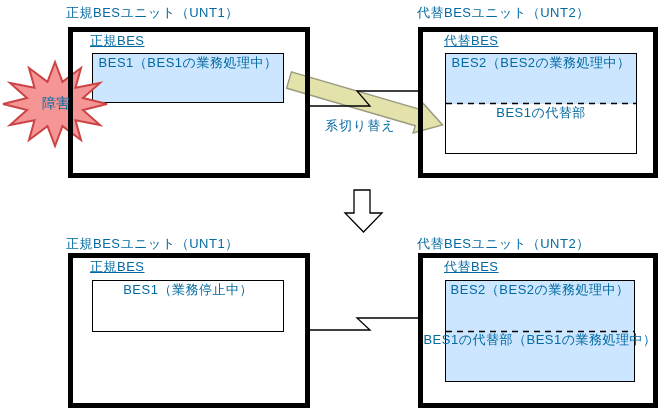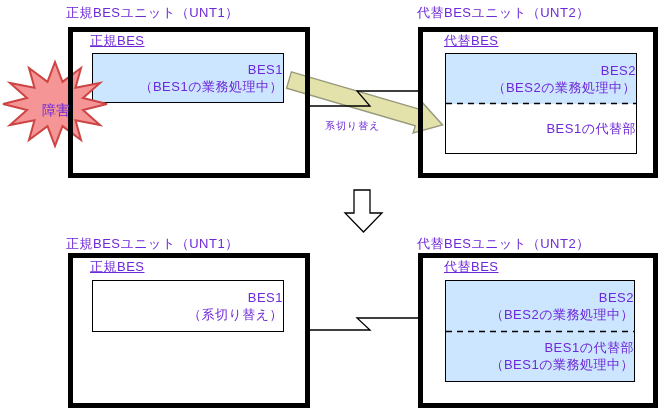--- a/index.html
+++ b/index.html
@@ -1,18 +1,18 @@
 <!DOCTYPE html>
 <html><head>
 <meta charset="utf-8">
 <style>
   html,body { margin:0; padding:0; background:#fff; }
   .stage {
     position:relative; width:665px; height:413px; background:#ffffff;
-    font-family:"Liberation Sans","DejaVu Sans",sans-serif; color:#6d28d9;
+    font-family:"Liberation Sans","DejaVu Sans",sans-serif; color:#0369a1;
     overflow:hidden;
   }
   svg.layer { position:absolute; left:0; top:0; pointer-events:none; }
   .under { z-index:1; }
   .over  { z-index:3; }
 
   .unit {
     position:absolute; box-sizing:border-box;
     border:5px solid #000; background:transparent; z-index:2;
   }
@@ -22,30 +22,30 @@
   }
   .unit-label {
     position:absolute; z-index:2; font-size:13px; line-height:15px;
     white-space:nowrap; letter-spacing:0.5px;text-decoration:underline;
   }
   .inner-box {
     position:absolute; box-sizing:border-box; z-index:2;
     border:1px solid #000; display:flex; flex-direction:column;
   }
   .cell {
-    flex:1; display:flex; flex-direction:column;
-    align-items:flex-end; justify-content:center;
+    flex:1; display:flex; 
+    align-items:flex-start; justify-content:center;
     font-size:13px; line-height:17px; text-align:center;
     letter-spacing:0.5px; white-space:nowrap;
   }
   .fill-active { background:#cce6ff; }
   .fill-idle   { background:#ffffff; }
 
   .switch-label {
-    position:absolute; z-index:2; font-size:10px; line-height:15px;
+    position:absolute; z-index:2; font-size:13px; line-height:15px;
     letter-spacing:1px; white-space:nowrap;
   }
   .failure-label {
     position:absolute; z-index:4; font-size:14px; line-height:16px;
     width:60px; text-align:center; white-space:nowrap;
   }
 </style>
 </head>
 <body>
 
@@ -81,21 +81,21 @@
   </div>
 
   <div class="switch-label" style="left:325px; top:118px;">系切り替え</div>
 
   <div class="unit-title" style="left:66px; top:236px;">正規BESユニット（UNT1）</div>
   <div class="unit" style="left:68px; top:253px; width:242px; height:155px;"></div>
   <div class="unit-label" style="left:90px; top:259px;">正規BES</div>
   <div class="inner-box fill-idle" style="left:92px; top:280px; width:192px; height:52px;">
     <div class="cell">
       <div>BES1</div>
-      <div>（系切り替え）</div>
+      <div>（業務停止中）</div>
     </div>
   </div>
 
   <div class="unit-title" style="left:417px; top:236px;">代替BESユニット（UNT2）</div>
   <div class="unit" style="left:418px; top:253px; width:240px; height:155px;"></div>
   <div class="unit-label" style="left:444px; top:259px;">代替BES</div>
   <div class="inner-box fill-active" style="left:445px; top:280px; width:190px; height:102px;">
     <div class="cell">
       <div>BES2</div>
       <div>（BES2の業務処理中）</div>
@@ -115,15 +115,15 @@
     <path d="M310,106 L370,106 L357,91 L418,91" fill="none" stroke="#000" stroke-width="1.3"></path>
 
     <path d="M310,330 L370,330 L357,318 L418,318" fill="none" stroke="#000" stroke-width="1.3"></path>
 
     <line x1="446" y1="103.5" x2="636" y2="103.5" stroke="#000" stroke-width="1.3" stroke-dasharray="6 5"></line>
     <line x1="446" y1="331.5" x2="634" y2="331.5" stroke="#000" stroke-width="1.3" stroke-dasharray="6 5"></line>
 
     <path d="M354,190 L370,190 L370,213 L382,213 L363.5,232 L345,213 L354,213 Z" stroke-width="1.3" stroke-linejoin="miter" fill="#ffffff" stroke="#000000"></path>
   </svg>
 
-  <div class="failure-label" style="left:26px; top:102px;">障害</div>
+  <div class="failure-label" style="left:26px; top:95px;">障害</div>
 
 </div>
 
 </body></html>

